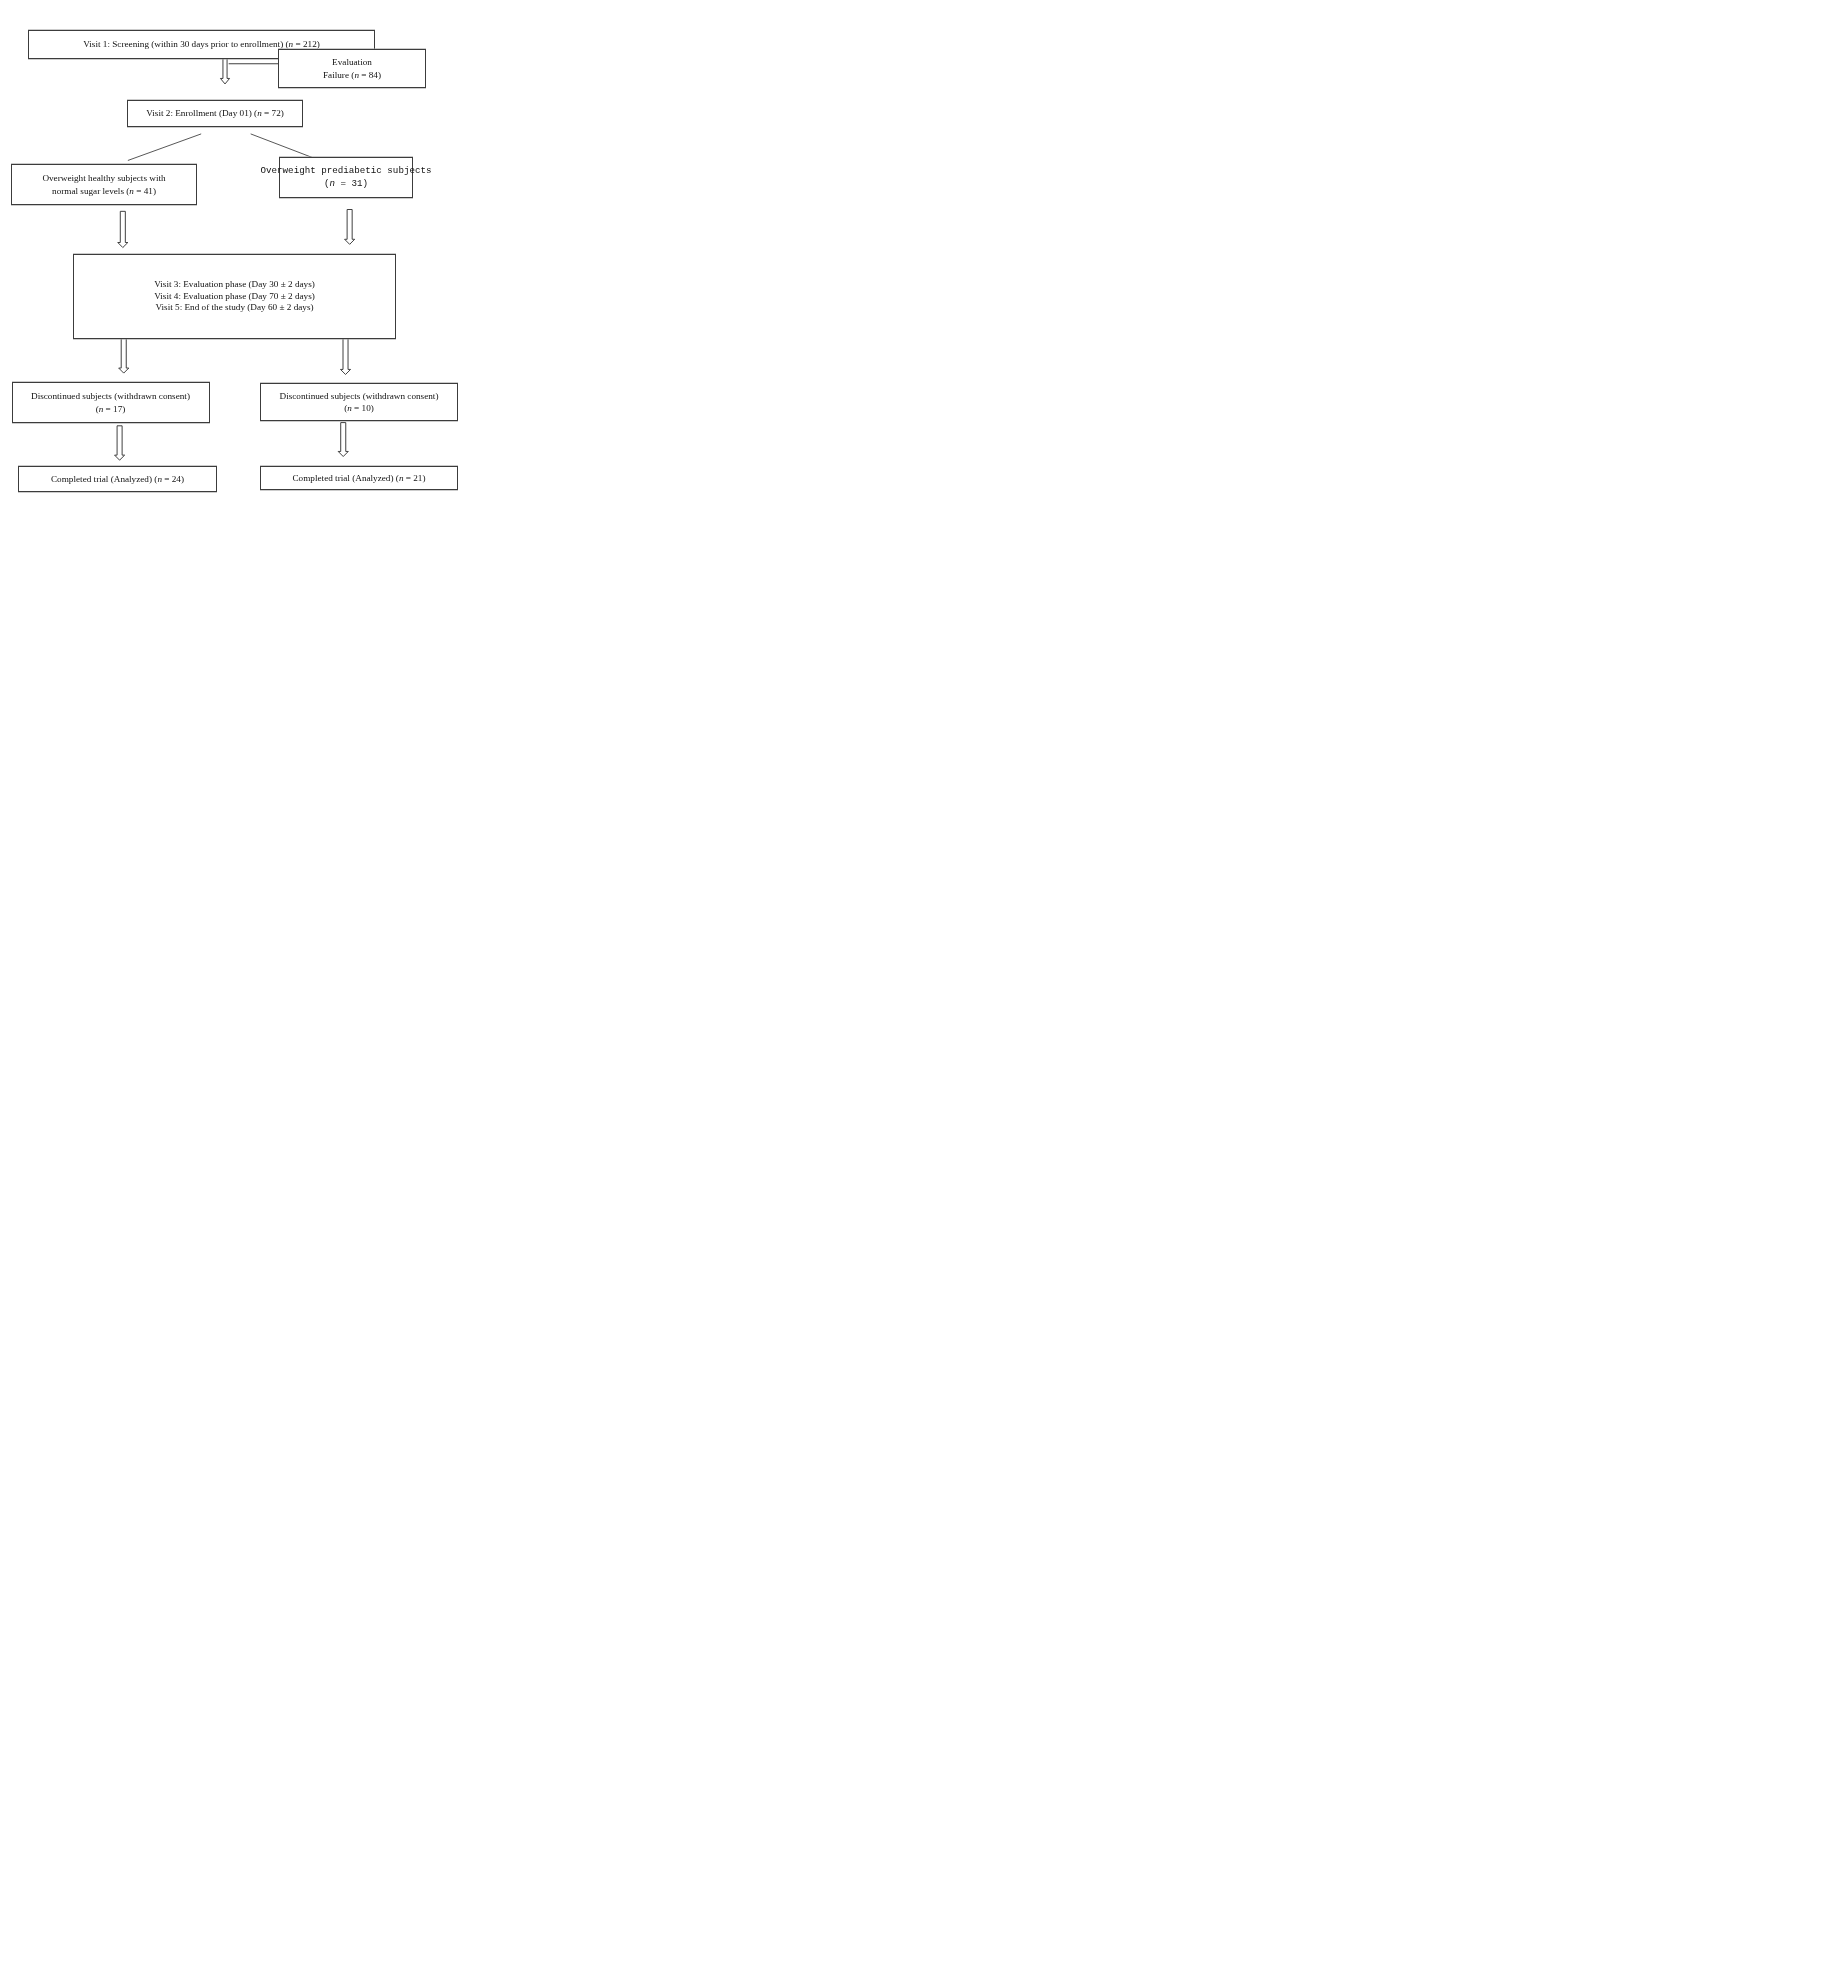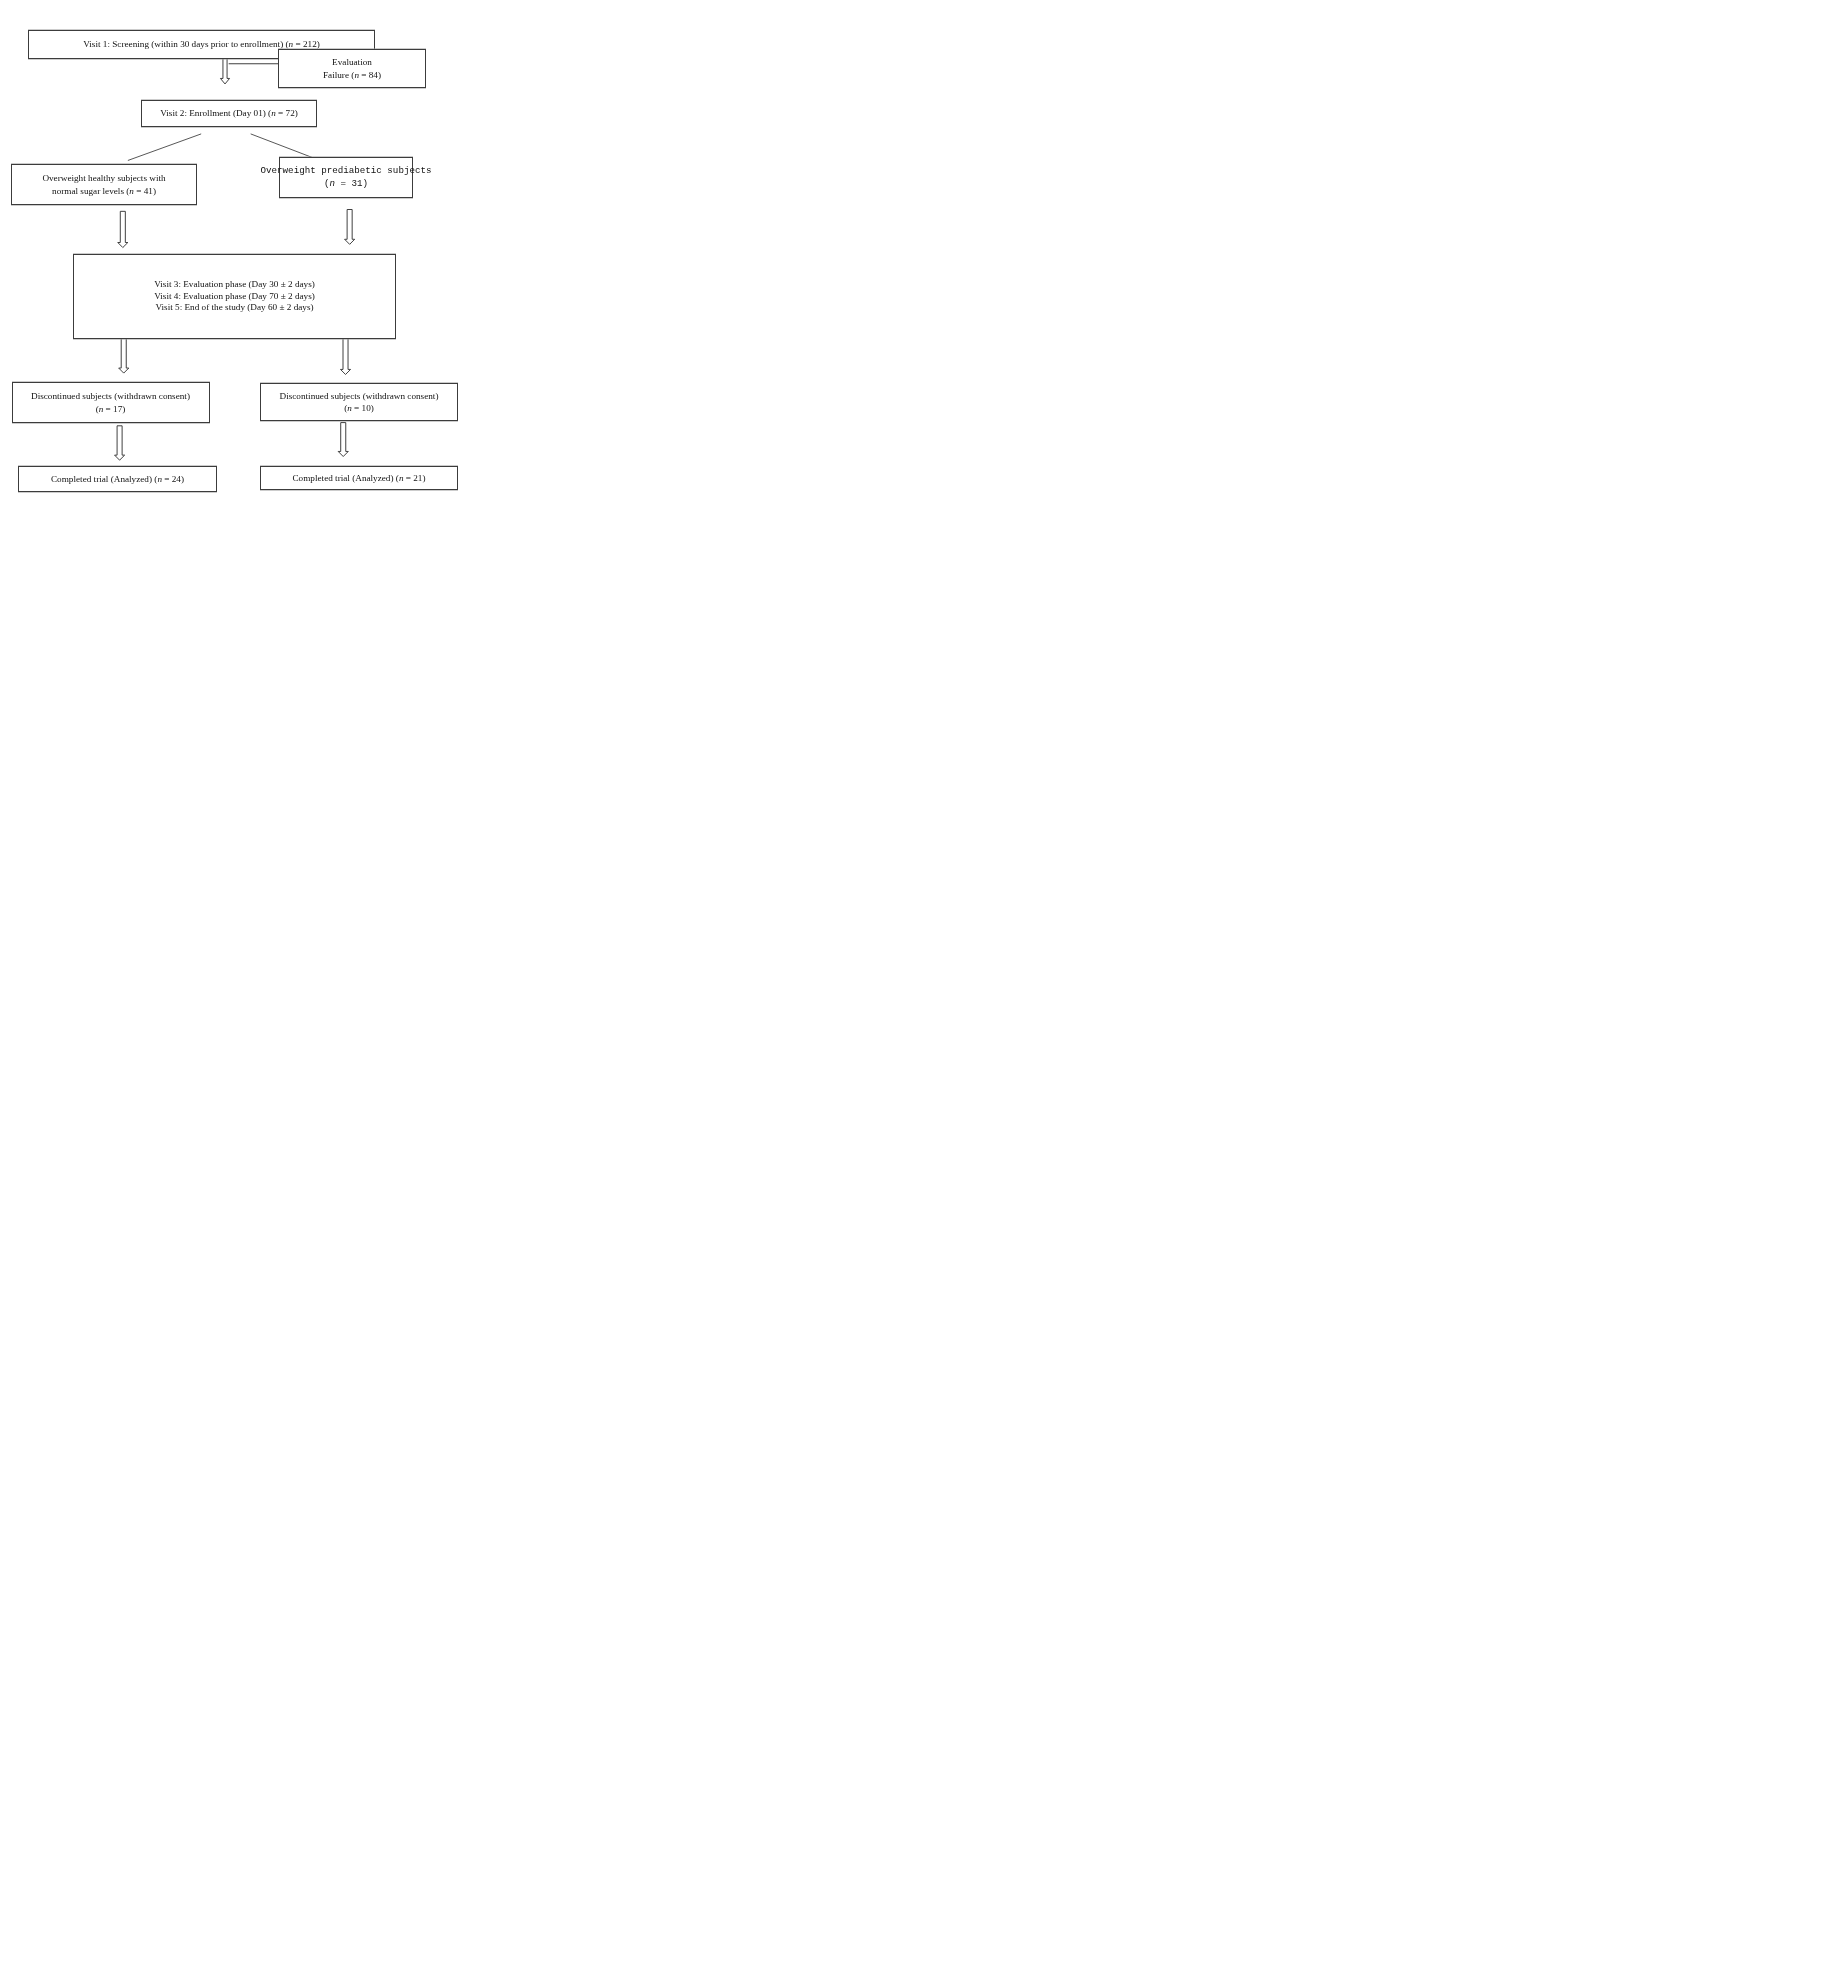--- a/index.html
+++ b/index.html
@@ -29,21 +29,21 @@
     text-align: center;
     font-size: 9.2px;
     line-height: 12.4px;
   }
   .node .line { display: block; white-space: nowrap; }
   .nvar { font-style: italic; }
 
   
   #box-visit1        { left: 28px;  top: 2.3px;    width: 347px; height: 28.4px; margin-top: 28px; }
   #box-screenfail    { left: 278px; top: 49px;  width: 148px; height: 39px; }
-  #box-visit2        { left: 141px; top: 100px;  width: 176px; height: 26.6px; }
+  #box-visit2        { left: 127px; top: 100px;  width: 176px; height: 26.6px; }
   #box-healthy       { left: 11px;  top: 164px;  width: 186px; height: 41px; }
   #box-prediabetic   { left: 279px; top: 157px;  width: 134px; height: 41px; font-family: Liberation Mono, monospace; }
   #box-evaluation    { left: 73px; top: 254px;  width: 323px; height: 85px; line-height: 11.5px; }
   #box-disc-left     { left: 11.5px;  top: 382px;  width: 198px; height: 41px; }
   #box-disc-right    { left: 260px; top: 383px;  width: 198px; height: 38px; }
   #box-comp-left     { left: 18px;  top: 466px; width: 199px; height: 26px; }
   #box-comp-right    { left: 260px; top: 466px; width: 198px; height: 24px; }
 </style>
 </head>
 <body>

